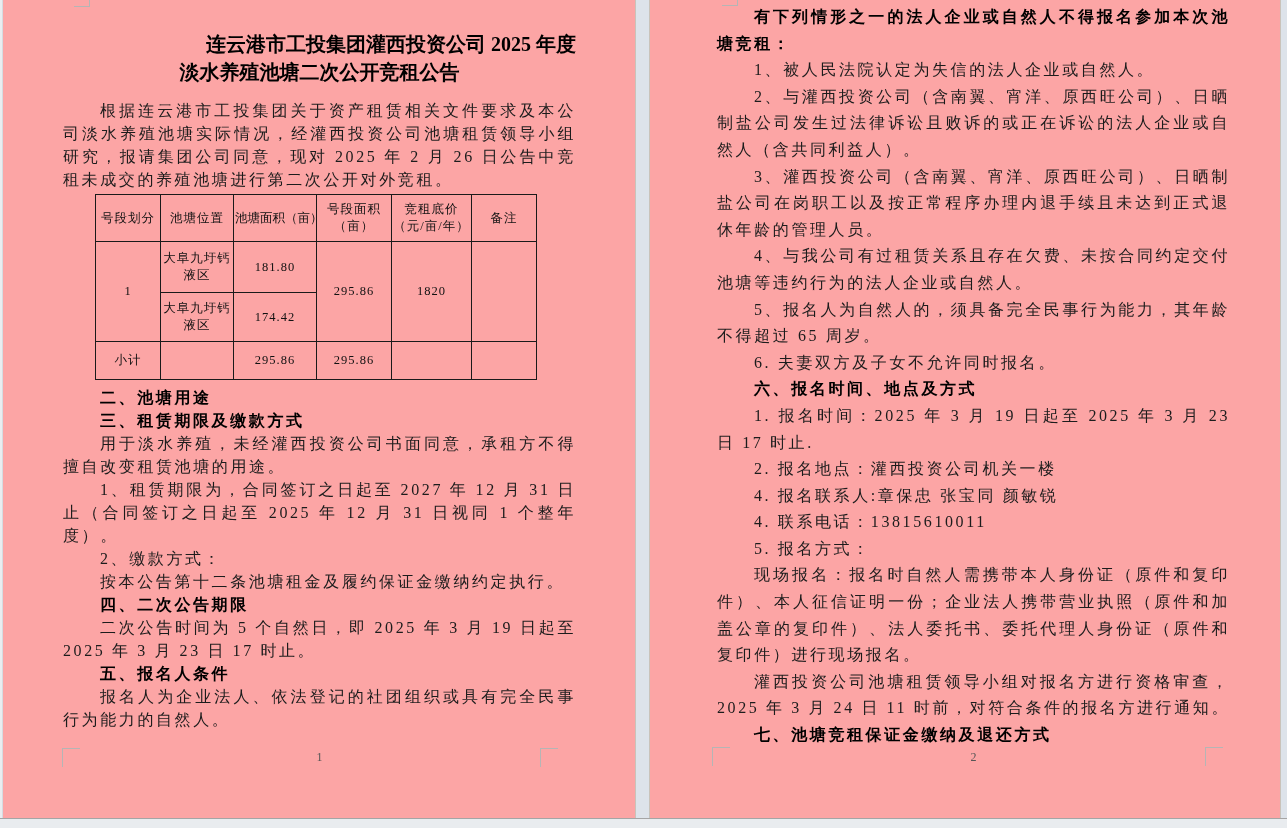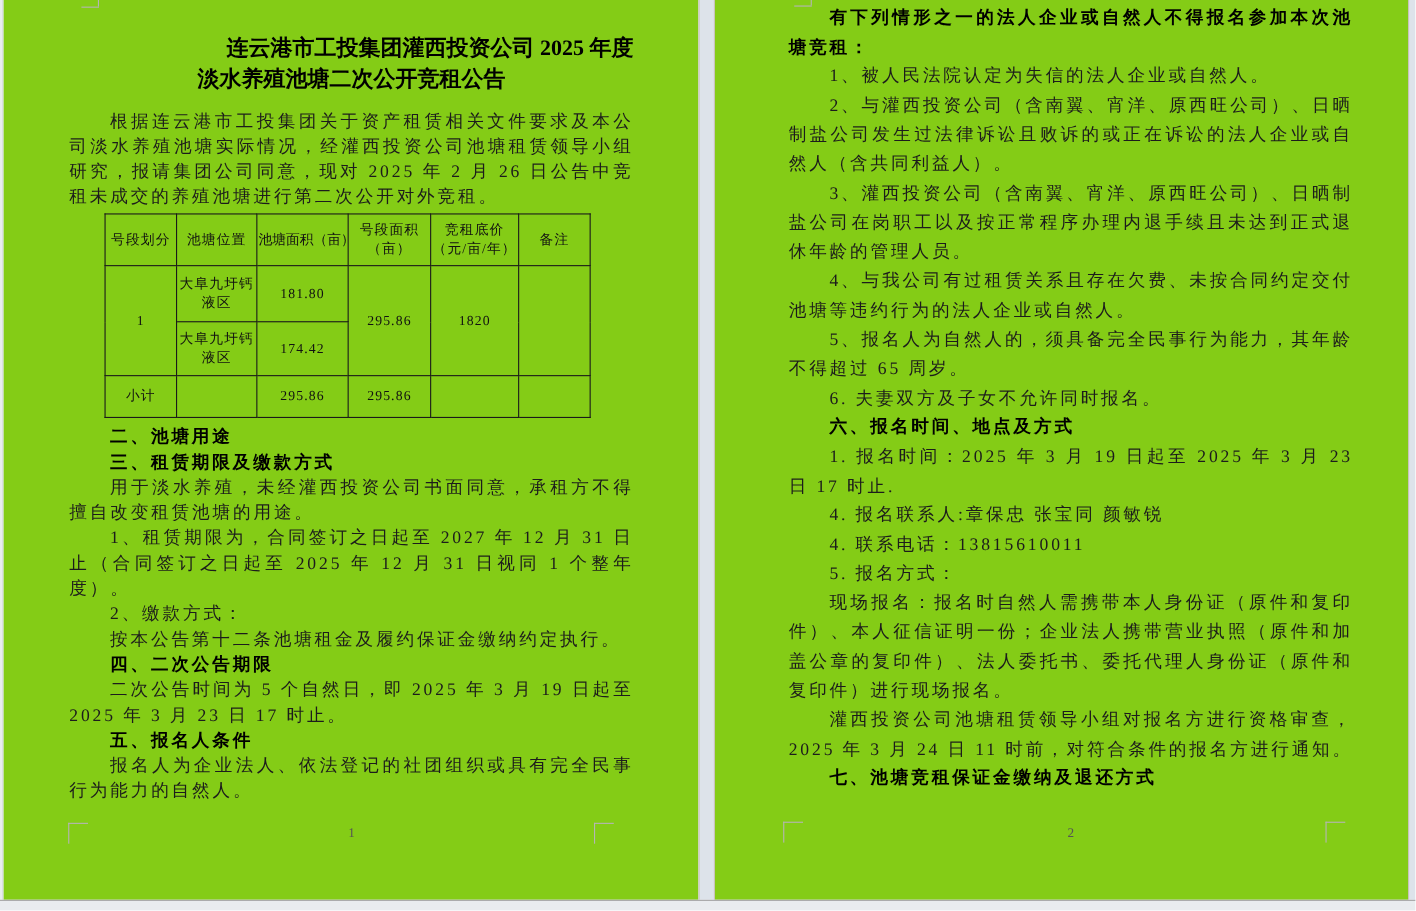--- a/index.html
+++ b/index.html
@@ -4,21 +4,21 @@
 <style>
   html,body{margin:0;padding:0;background:#ffffff;}
   .canvas{position:relative;width:1287px;height:828px;background:#ffffff;overflow:hidden;
           font-family:"Liberation Serif","DejaVu Serif",serif;color:#1a1a1a;}
   .edge-strip{position:absolute;top:0;height:818px;background:#dde3ea;box-sizing:border-box;}
   .left-strip{left:0;width:3px;background:#e9edf0;border-right:1px solid #d6dbe0;}
   .divider{left:635px;width:15px;border-left:1px solid #c9c3ba;border-right:1px solid #c9c3ba;}
   .right-strip{left:1280px;width:7px;border-left:1px solid #c9c3ba;}
   .bottom-strip{position:absolute;left:0;top:818px;width:1287px;height:10px;background:#e9ecef;
                 border-top:1px solid #a5a5a5;box-sizing:border-box;}
-  .page{position:absolute;top:0;height:818px;background:#84cc16;overflow:hidden;}
+  .page{position:absolute;top:0;height:818px;background:#fca5a5;overflow:hidden;}
   .page-1{left:3px;width:632px;}
   .page-2{left:650px;width:630px;}
   .content{position:absolute;top:0;width:513px;}
   .page-1 .content{left:60px;}
   .page-2 .content{left:67px;}
   .doc-title{font-size:20px;font-weight:bold;text-align:center;line-height:28px;color:#000;margin:0;}
   .doc-title.first{margin-top:30px;text-align:right;}
   p.body-p{font-size:16px;line-height:23px;letter-spacing:2.6px;text-align:justify;
            text-indent:37px;margin:0;color:#1c1c1c;}
   .page-2 p.body-p{line-height:26.6px;}
@@ -103,20 +103,21 @@
     <div class="content" style="top:4px;">
       <p class="body-p head-p">有下列情形之一的法人企业或自然人不得报名参加本次池塘竞租：</p>
       <p class="body-p">1、被人民法院认定为失信的法人企业或自然人。</p>
       <p class="body-p">2、与灌西投资公司（含南翼、宵洋、原西旺公司）、日晒制盐公司发生过法律诉讼且败诉的或正在诉讼的法人企业或自然人（含共同利益人）。</p>
       <p class="body-p">3、灌西投资公司（含南翼、宵洋、原西旺公司）、日晒制盐公司在岗职工以及按正常程序办理内退手续且未达到正式退休年龄的管理人员。</p>
       <p class="body-p">4、与我公司有过租赁关系且存在欠费、未按合同约定交付池塘等违约行为的法人企业或自然人。</p>
       <p class="body-p">5、报名人为自然人的，须具备完全民事行为能力，其年龄不得超过 65 周岁。</p>
       <p class="body-p">6. 夫妻双方及子女不允许同时报名。</p>
       <p class="body-p head-p">六、报名时间、地点及方式</p>
       <p class="body-p">1. 报名时间：2025 年 3 月 19 日起至 2025 年 3 月 23 日 17 时止.</p>
+      <p class="body-p">2. 报名地点：灌西投资公司机关一楼</p>
       <p class="body-p">4. 报名联系人:章保忠 张宝同 颜敏锐</p>
       <p class="body-p">4. 联系电话：13815610011</p>
       <p class="body-p">5. 报名方式：</p>
       <p class="body-p">现场报名：报名时自然人需携带本人身份证（原件和复印件）、本人征信证明一份；企业法人携带营业执照（原件和加盖公章的复印件）、法人委托书、委托代理人身份证（原件和复印件）进行现场报名。</p>
       <p class="body-p">灌西投资公司池塘租赁领导小组对报名方进行资格审查，2025 年 3 月 24 日 11 时前，对符合条件的报名方进行通知。</p>
       <p class="body-p head-p">七、池塘竞租保证金缴纳及退还方式</p>
     </div>
     <div class="pagenum" style="left:67px;">2</div>
   </div>
 

